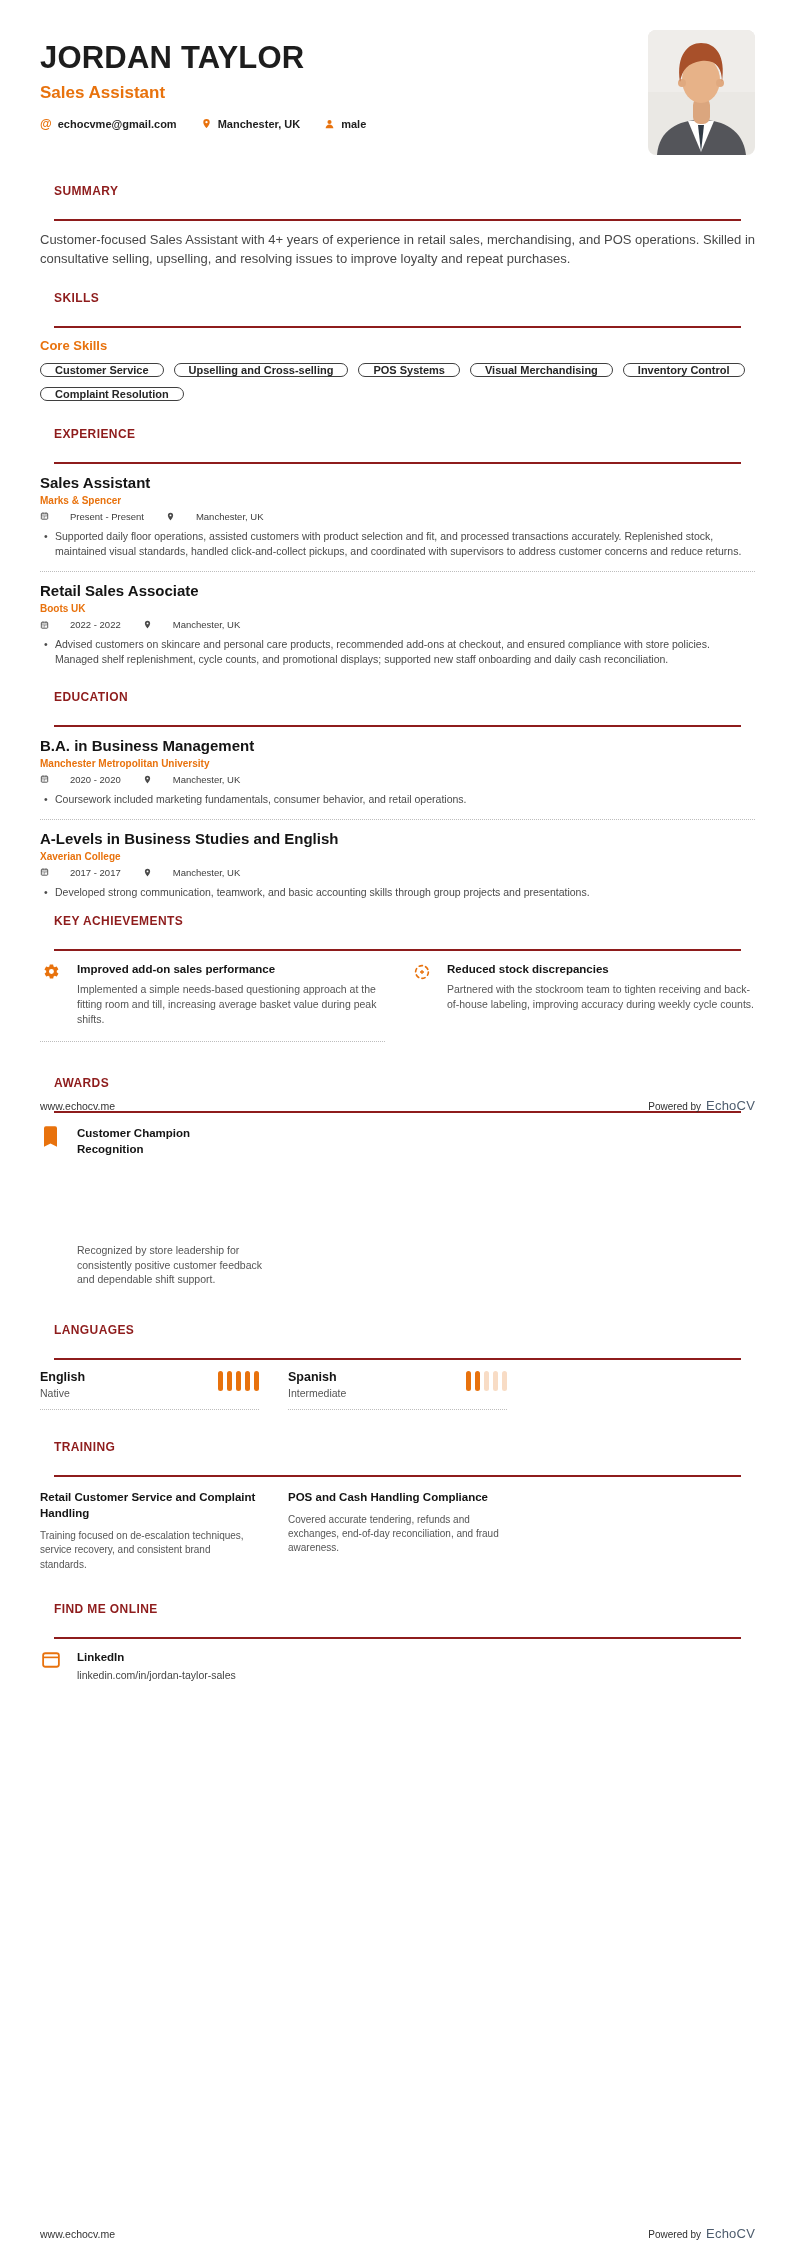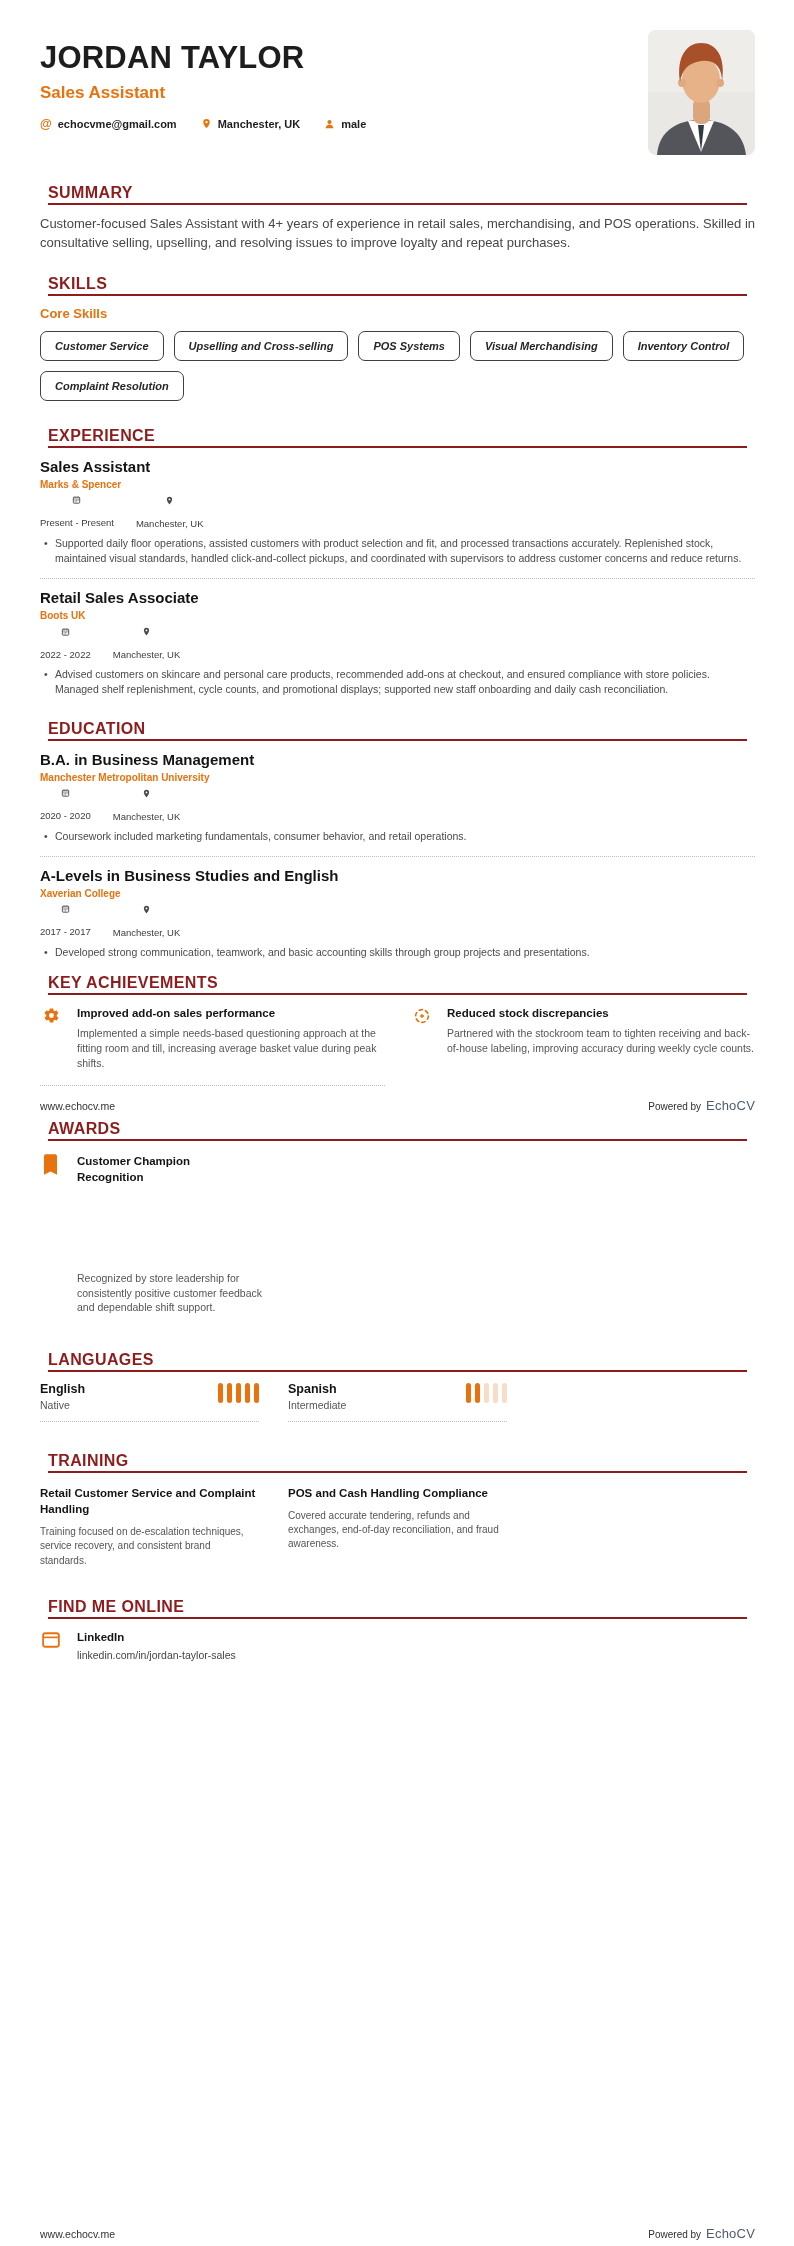--- a/index.html
+++ b/index.html
@@ -10,44 +10,44 @@
   
   .name{font-size:31px;font-weight:800;letter-spacing:.2px;color:#1d1d1d;margin:0 0 7px;}
   .job-title{font-size:17px;font-weight:700;color:#e8720d;margin:0 0 14px;}
   .contact-row{display:flex;gap:24px;align-items:center;font-size:11px;font-weight:700;color:#1f1f1f;}
   .contact-item{display:flex;gap:6px;align-items:center;}
   .cicon{display:inline-flex;align-items:center;line-height:0;}
   .photo{position:absolute;top:30px;right:39px;width:107px;height:125px;border-radius:8px;overflow:hidden;}
 
   
   .section{margin:0;}
-  .sec-heading{font-size:16px;font-weight:800;color:#8e1c1c;letter-spacing:.4px;
-               border-bottom:2.5px solid #8e1c1c;padding-bottom:1px;margin:0 8px 10px;}
+  .sec-heading{font-size:12px;font-weight:800;color:#8e1c1c;letter-spacing:.4px;
+               border-bottom:2.5px solid #8e1c1c;padding-bottom:21px;margin:0 14px 10px;}
   .sec-summary{margin-top:54px}
   .sec-skills{margin-top:22px}
   .sec-experience{margin-top:26px}
   .sec-education{margin-top:22px}
   .sec-achievements{margin-top:14px}
   .sec-awards{margin-top:34px}
   .sec-languages{margin-top:36px}
   .sec-training{margin-top:30px}
   .sec-online{margin-top:30px}
 
   .summary-text{font-size:13px;line-height:1.45;color:#474747;}
 
   .skill-group{font-size:13px;font-weight:700;color:#e8720d;margin:4px 0 10px;}
   .chips{display:flex;flex-wrap:wrap;gap:10px;}
-  .chip{border:1.5px solid #3f3f3f;border-radius:7px;padding:8px 14px;font-size:11px;
-        font-weight:700;color:#262626;white-space:nowrap;font-style:italic;}
+  .chip{border:1.5px solid #3f3f3f;border-radius:13px;padding:0 14px;font-size:11px;
+        font-weight:700;color:#262626;white-space:nowrap;}
 
   .entry{margin-top:8px;}
   .entry-title{font-size:15px;font-weight:800;color:#141414;margin:0;}
   .entry-org{font-size:10px;font-weight:700;color:#e8720d;margin:4px 0 5px;}
   .entry-meta{display:flex;gap:22px;align-items:center;font-size:9.5px;color:#3d3d3d;}
-  .meta-item{display:flex;gap:12px;align-items:center;flex-direction:column;}
+  .meta-item{display:flex;gap:21px;align-items:center;}
   .entry-bullets{list-style:none;margin:7px 0 0;padding:0 0 0 15px;font-size:10.5px;
                  color:#4a4a4a;line-height:1.45;}
   .entry-bullets li{position:relative;}
   .entry-bullets li::before{content:"•";position:absolute;left:-11px;color:#4a4a4a;}
   .divider{border-bottom:1px dotted #bdbdbd;margin:12px 0 10px;}
 
   .ach-grid{display:grid;grid-template-columns:1fr 1fr;column-gap:25px;margin-top:12px;}
   .ach-item{position:relative;padding-left:37px;}
   .ach-item.first{border-bottom:1px dotted #bdbdbd;padding-bottom:14px;}
   .ach-icon{position:absolute;left:3px;top:0;line-height:0;}

